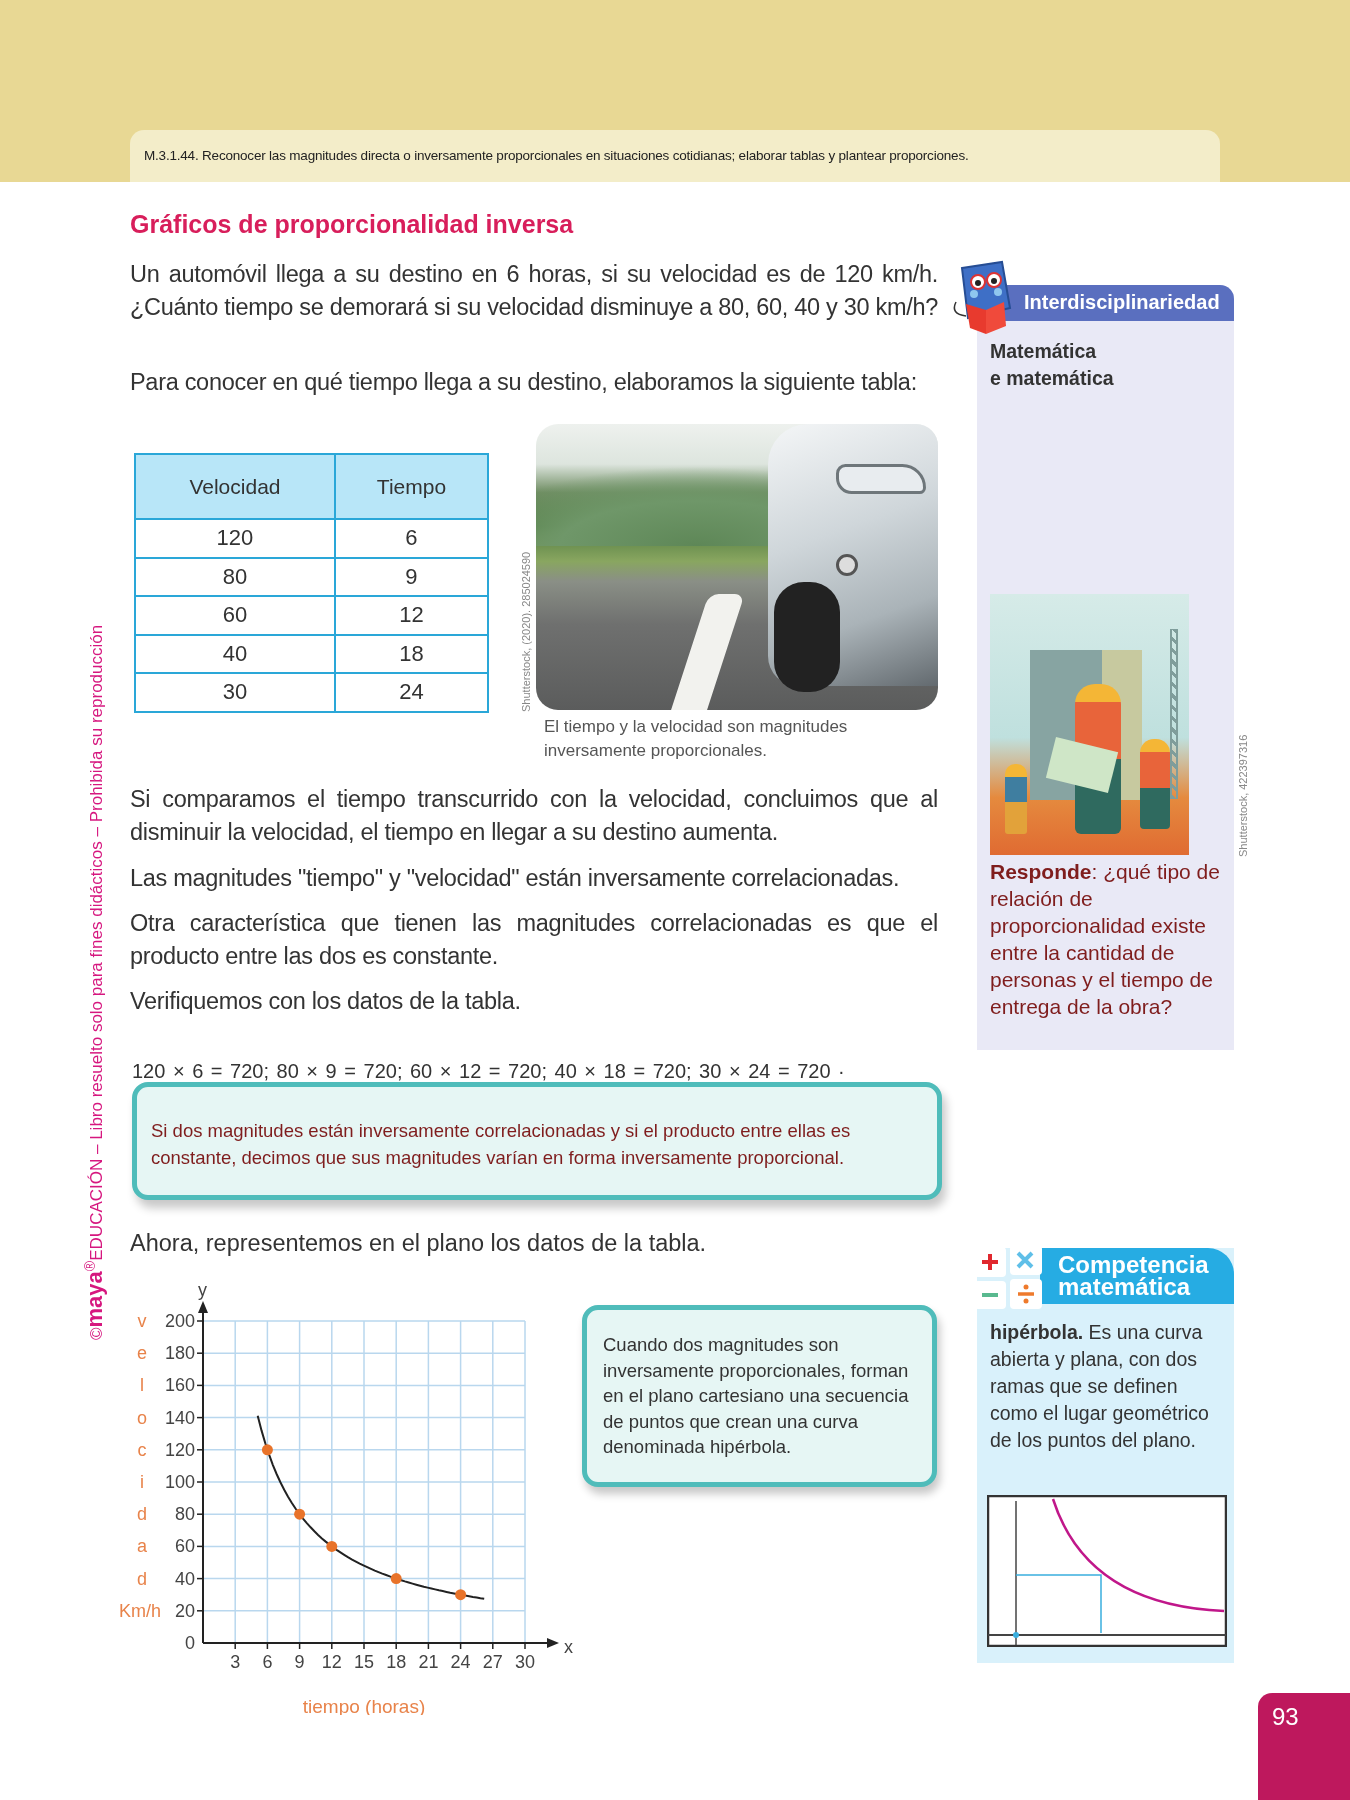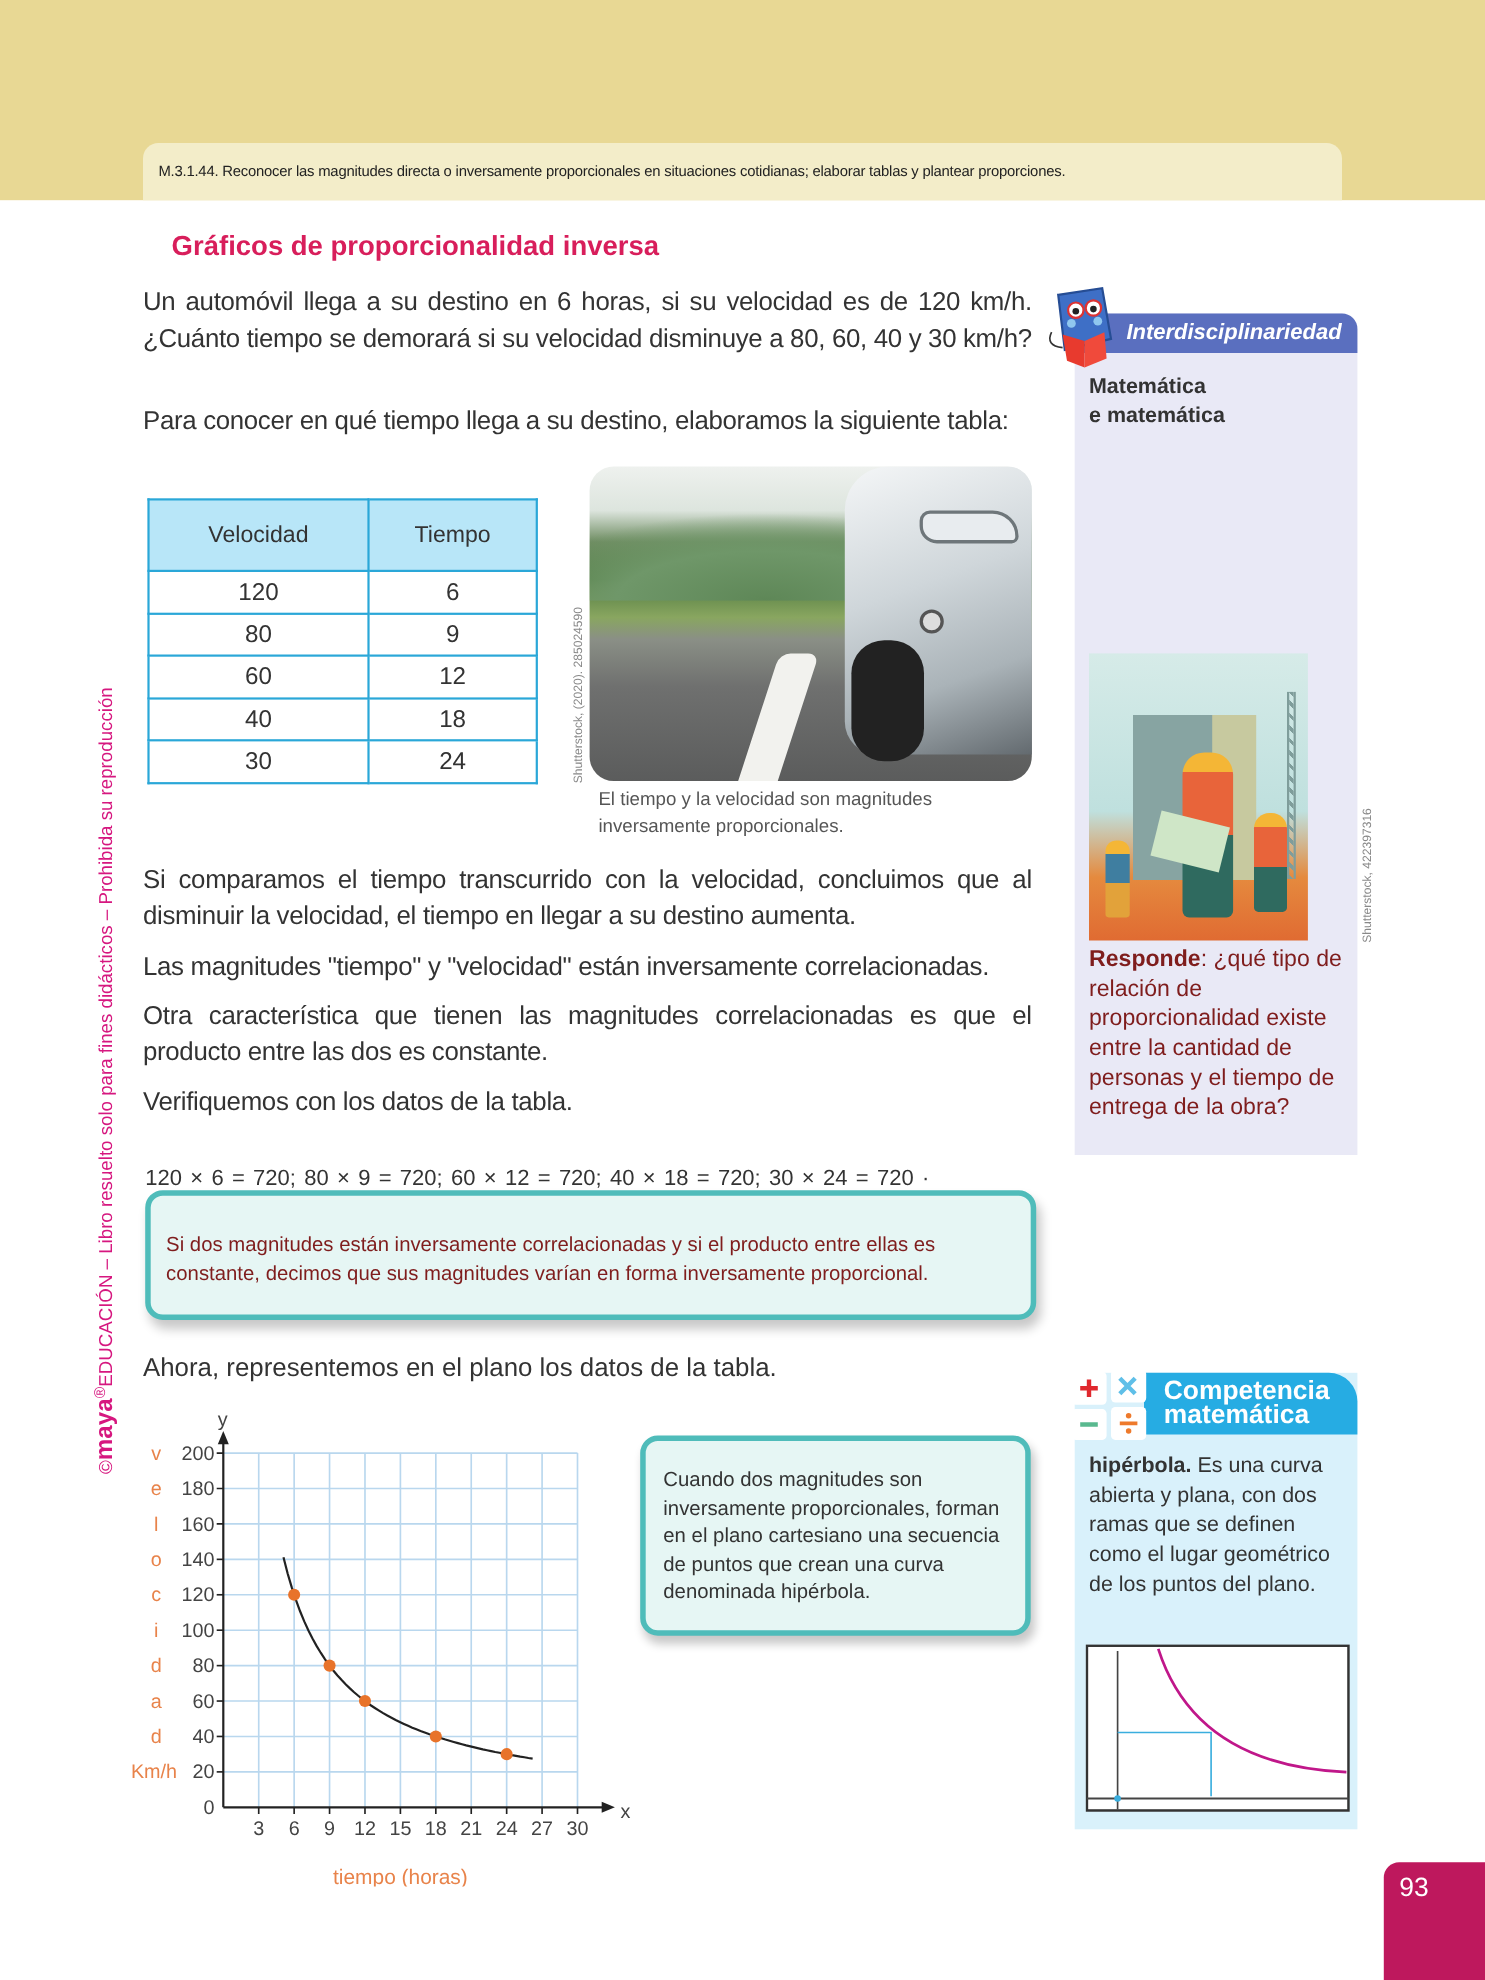--- a/index.html
+++ b/index.html
@@ -5,21 +5,21 @@
   * { box-sizing: border-box; margin: 0; padding: 0; }
   html, body { width: 1350px; height: 1800px; background: #ffffff; overflow: hidden; }
   body { position: relative; font-family: "Liberation Sans", "DejaVu Sans", sans-serif; color: #2b2b2b; }
 
   .top-band { position: absolute; left: 0; top: 0; width: 1350px; height: 182px; background: #e8d894; }
   .skill-bar { position: absolute; left: 130px; top: 130px; width: 1090px; height: 52px; background: #f3edc9; border-radius: 14px 14px 0 0; padding: 18px 12px 0 14px; font-size: 13.5px; color: #222; letter-spacing: -0.2px; }
 
   .side-credit { position: absolute; left: 82px; top: 1340px; transform: rotate(-90deg); transform-origin: 0 0; white-space: nowrap; font-size: 17px; color: #d6177f; }
   .side-credit .brand { font-weight: bold; font-size: 22px; }
 
-  .title { position: absolute; left: 130px; top: 210px; font-size: 25px; font-weight: bold; color: #d81e5b; margin-left: 26px; }
+  .title { position: absolute; left: 130px; top: 210px; font-size: 25px; font-weight: bold; color: #d81e5b; }
 
   .para { position: absolute; left: 130px; width: 808px; font-size: 23.5px; line-height: 33px; color: #333; text-align: justify; letter-spacing: -0.3px; }
 
   
   .vtable { position: absolute; left: 134px; top: 453px; width: 355px; border-collapse: collapse; font-size: 22px; }
   .vtable th, .vtable td { border: 2px solid #2aa7d8; text-align: center; color: #333; }
   .vtable th { background: #b8e6f8; height: 65px; font-weight: normal; font-size: 21px; }
   .vtable td { height: 38.5px; }
 
   .car-photo { position: absolute; left: 536px; top: 424px; width: 402px; height: 286px; border-radius: 22px; overflow: hidden; background: linear-gradient(180deg, #eef1ee 0%, #dde5de 14%, #6f8d62 24%, #4f7a40 36%, #89a660 48%, #8a8f86 55%, #6f706f 70%, #5b5c5c 100%); }
@@ -38,21 +38,21 @@
   .def-box { position: absolute; left: 132px; top: 1082px; width: 810px; height: 118px; background: #e6f6f4; border: 5px solid #4fbcba; border-radius: 16px; box-shadow: 4px 8px 10px rgba(0,0,0,0.22); padding: 30px 20px 0 14px; font-size: 18.5px; line-height: 27px; color: #7f1d1d; }
 
   .chart-lead { position: absolute; left: 130px; top: 1230px; font-size: 23.5px; color: #333; }
 
   .chart-svg { position: absolute; left: 100px; top: 1265px; }
 
   .hyper-box { position: absolute; left: 582px; top: 1305px; width: 355px; height: 182px; background: #e6f6f4; border: 5px solid #4fbcba; border-radius: 16px; box-shadow: 3px 7px 9px rgba(0,0,0,0.22); padding: 22px 14px 0 16px; font-size: 18.5px; line-height: 25.5px; color: #333; }
 
   
   .inter-card { position: absolute; left: 977px; top: 285px; width: 257px; height: 765px; background: #e9e9f6; border-radius: 0 14px 0 0; }
-  .inter-header { position: absolute; left: 977px; top: 285px; width: 257px; height: 36px; background: #5a6fbf; border-radius: 0 14px 0 0; color: #fff; font-size: 20px; font-weight: bold; padding: 6px 0 0 47px; font-style: italic; }
+  .inter-header { position: absolute; left: 977px; top: 285px; width: 257px; height: 36px; background: #5a6fbf; border-radius: 0 14px 0 0; color: #fff; font-size: 20px; font-weight: bold; padding: 6px 0 0 47px; }
   .mascot { position: absolute; left: 952px; top: 258px; width: 68px; height: 82px; }
   .inter-body { position: absolute; left: 990px; top: 338px; width: 235px; font-size: 19.5px; line-height: 27px; color: #333; }
   .inter-body .bold { font-weight: bold; }
   .workers-img { position: absolute; left: 990px; top: 594px; width: 199px; height: 261px; background: linear-gradient(180deg, #d6ebe8 0%, #bfe0de 55%, #e58a3e 78%, #e06b32 100%); overflow: hidden; }
   .workers-img .bld { position: absolute; left: 40px; top: 56px; width: 100px; height: 150px; background: #87a4a2; }
   .workers-img .bld2 { position: absolute; left: 112px; top: 56px; width: 40px; height: 150px; background: #c7c99f; }
   .workers-img .crane { position: absolute; left: 180px; top: 35px; width: 8px; height: 170px; background: repeating-linear-gradient(45deg, #7f9d9b 0 3px, transparent 3px 8px); border-left: 2px solid #7f9d9b; border-right: 2px solid #7f9d9b; }
   .workers-img .w1 { position: absolute; left: 85px; top: 90px; width: 46px; height: 150px; background: linear-gradient(180deg, #f4b636 0 12%, #e8643a 12% 50%, #2f6a5f 50% 100%); border-radius: 20px 20px 6px 6px; }
   .workers-img .w2 { position: absolute; left: 150px; top: 145px; width: 30px; height: 90px; background: linear-gradient(180deg, #f4b636 0 14%, #e8643a 14% 55%, #2f6a5f 55% 100%); border-radius: 14px 14px 4px 4px; }
   .workers-img .w3 { position: absolute; left: 15px; top: 170px; width: 22px; height: 70px; background: linear-gradient(180deg, #f4b636 0 18%, #3f7ea0 18% 55%, #e2a23a 55% 100%); border-radius: 10px 10px 3px 3px; }

